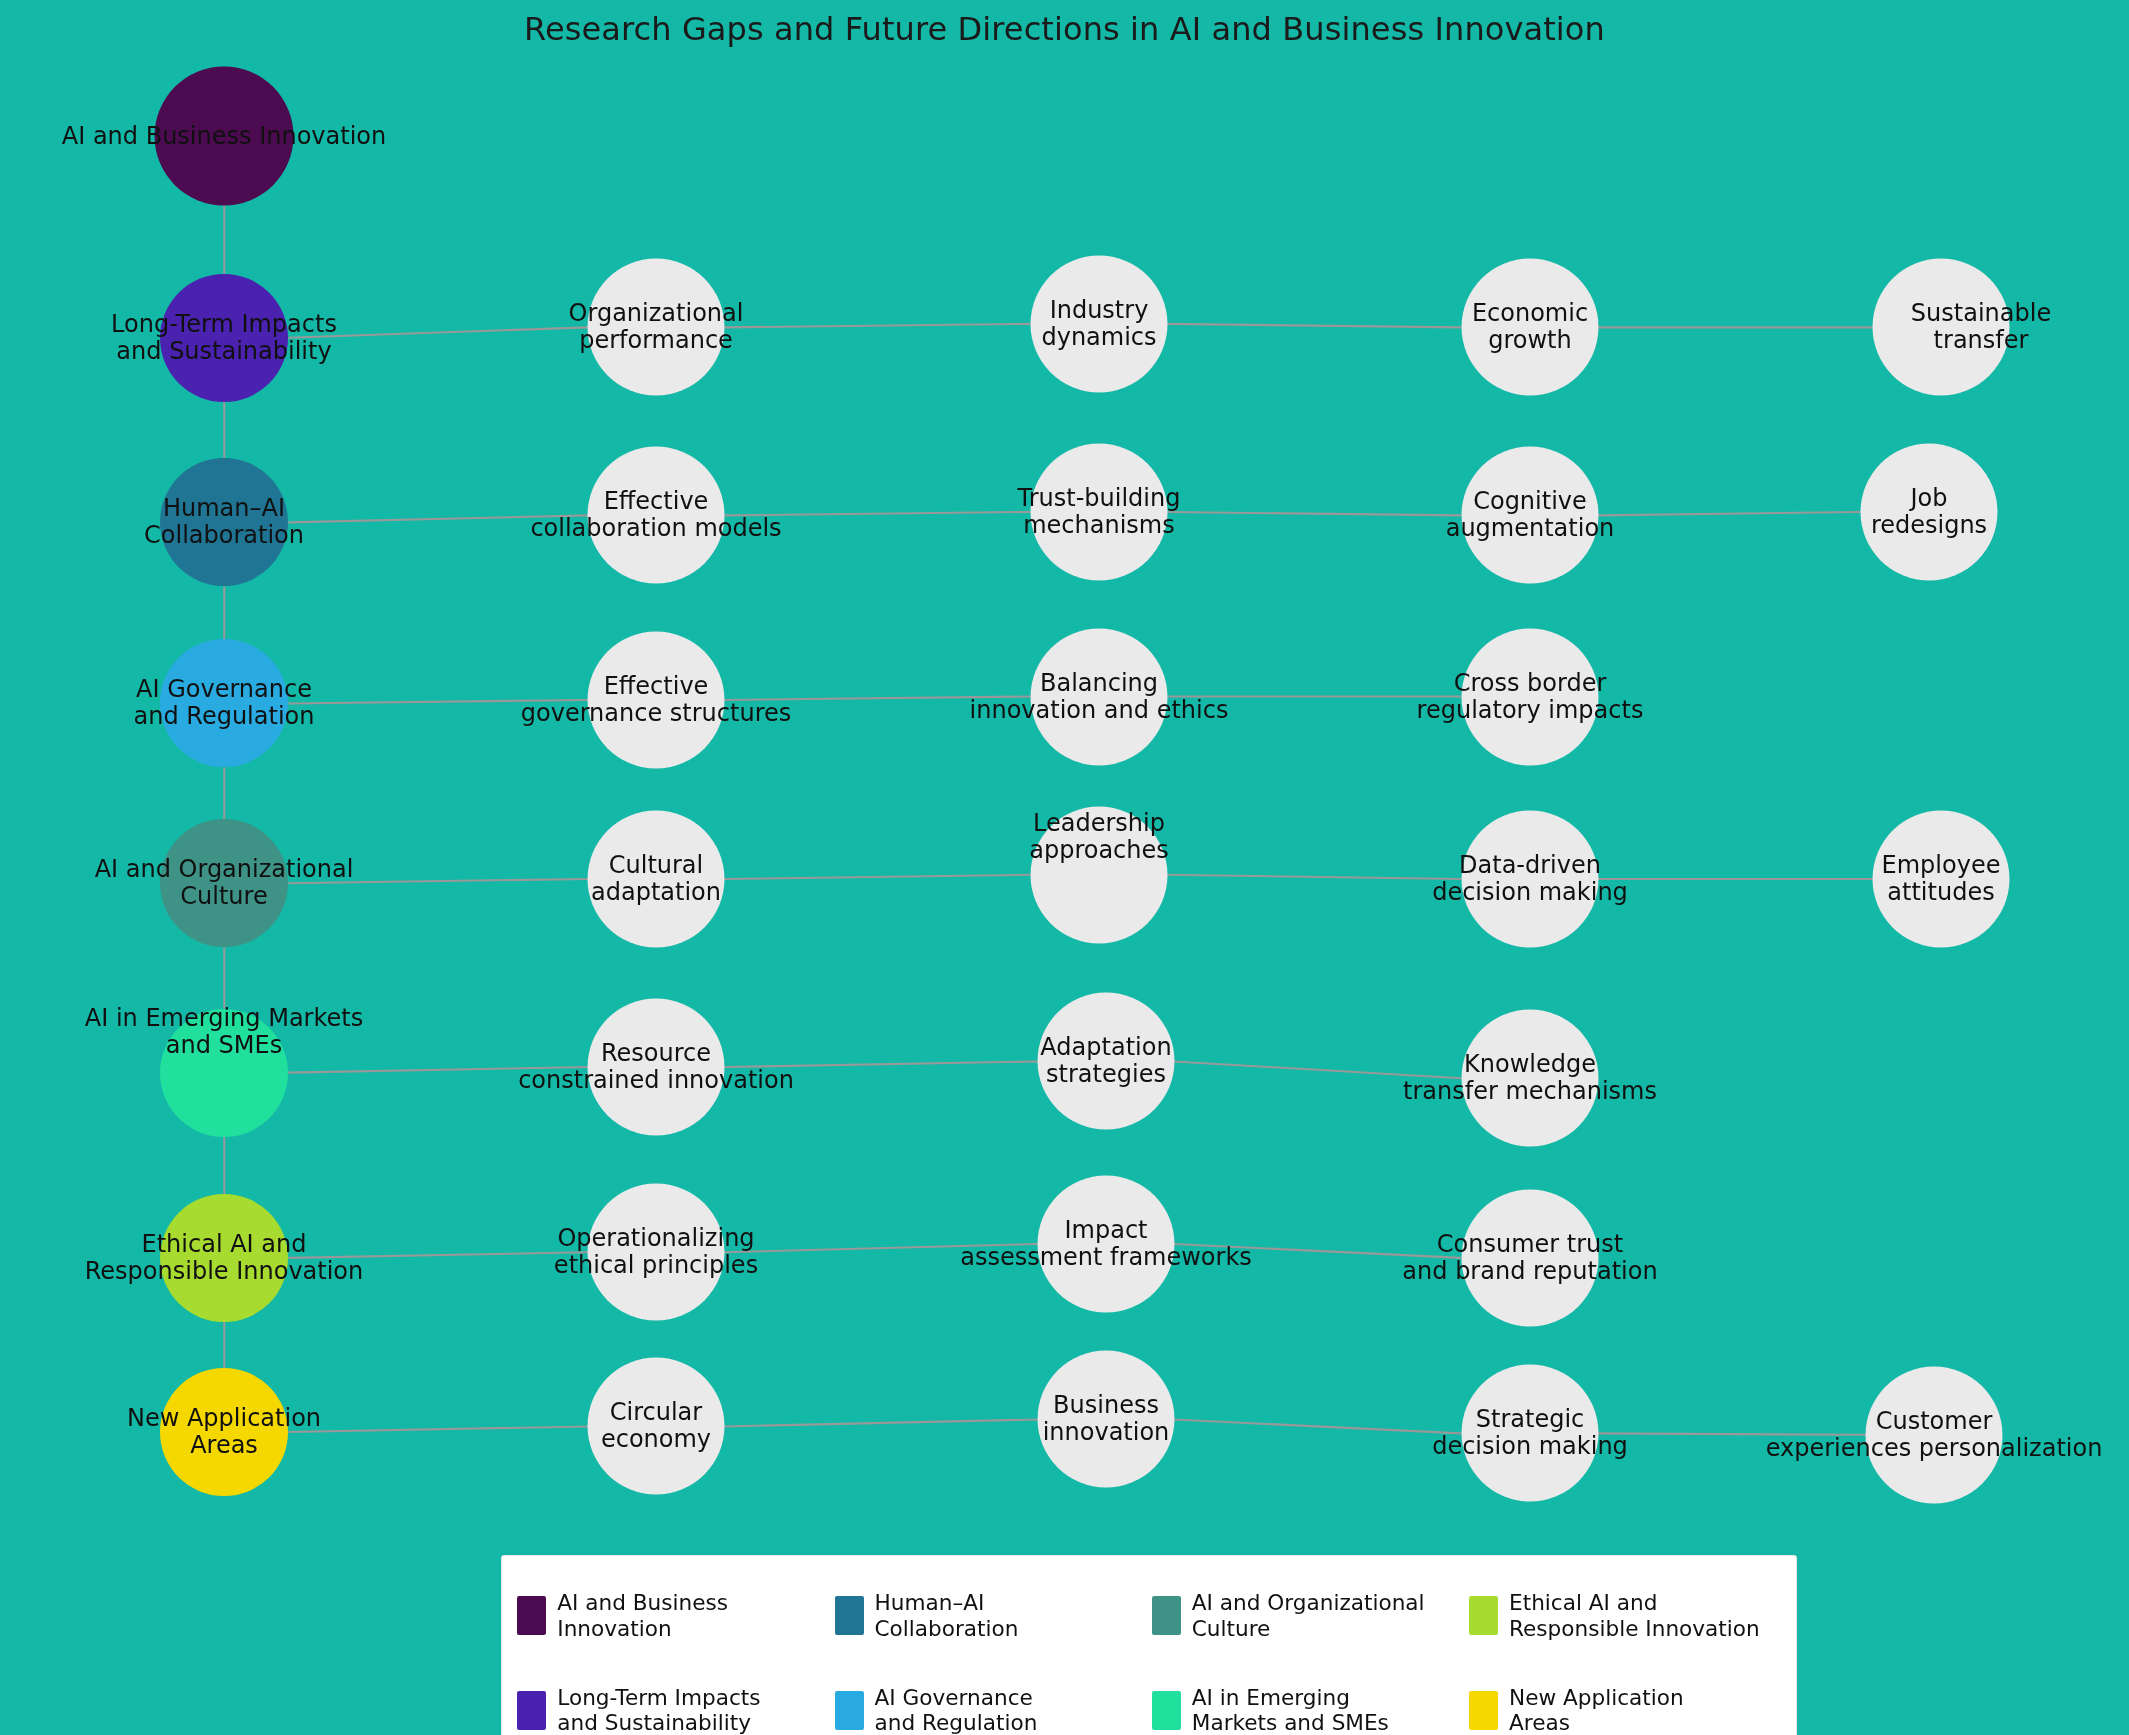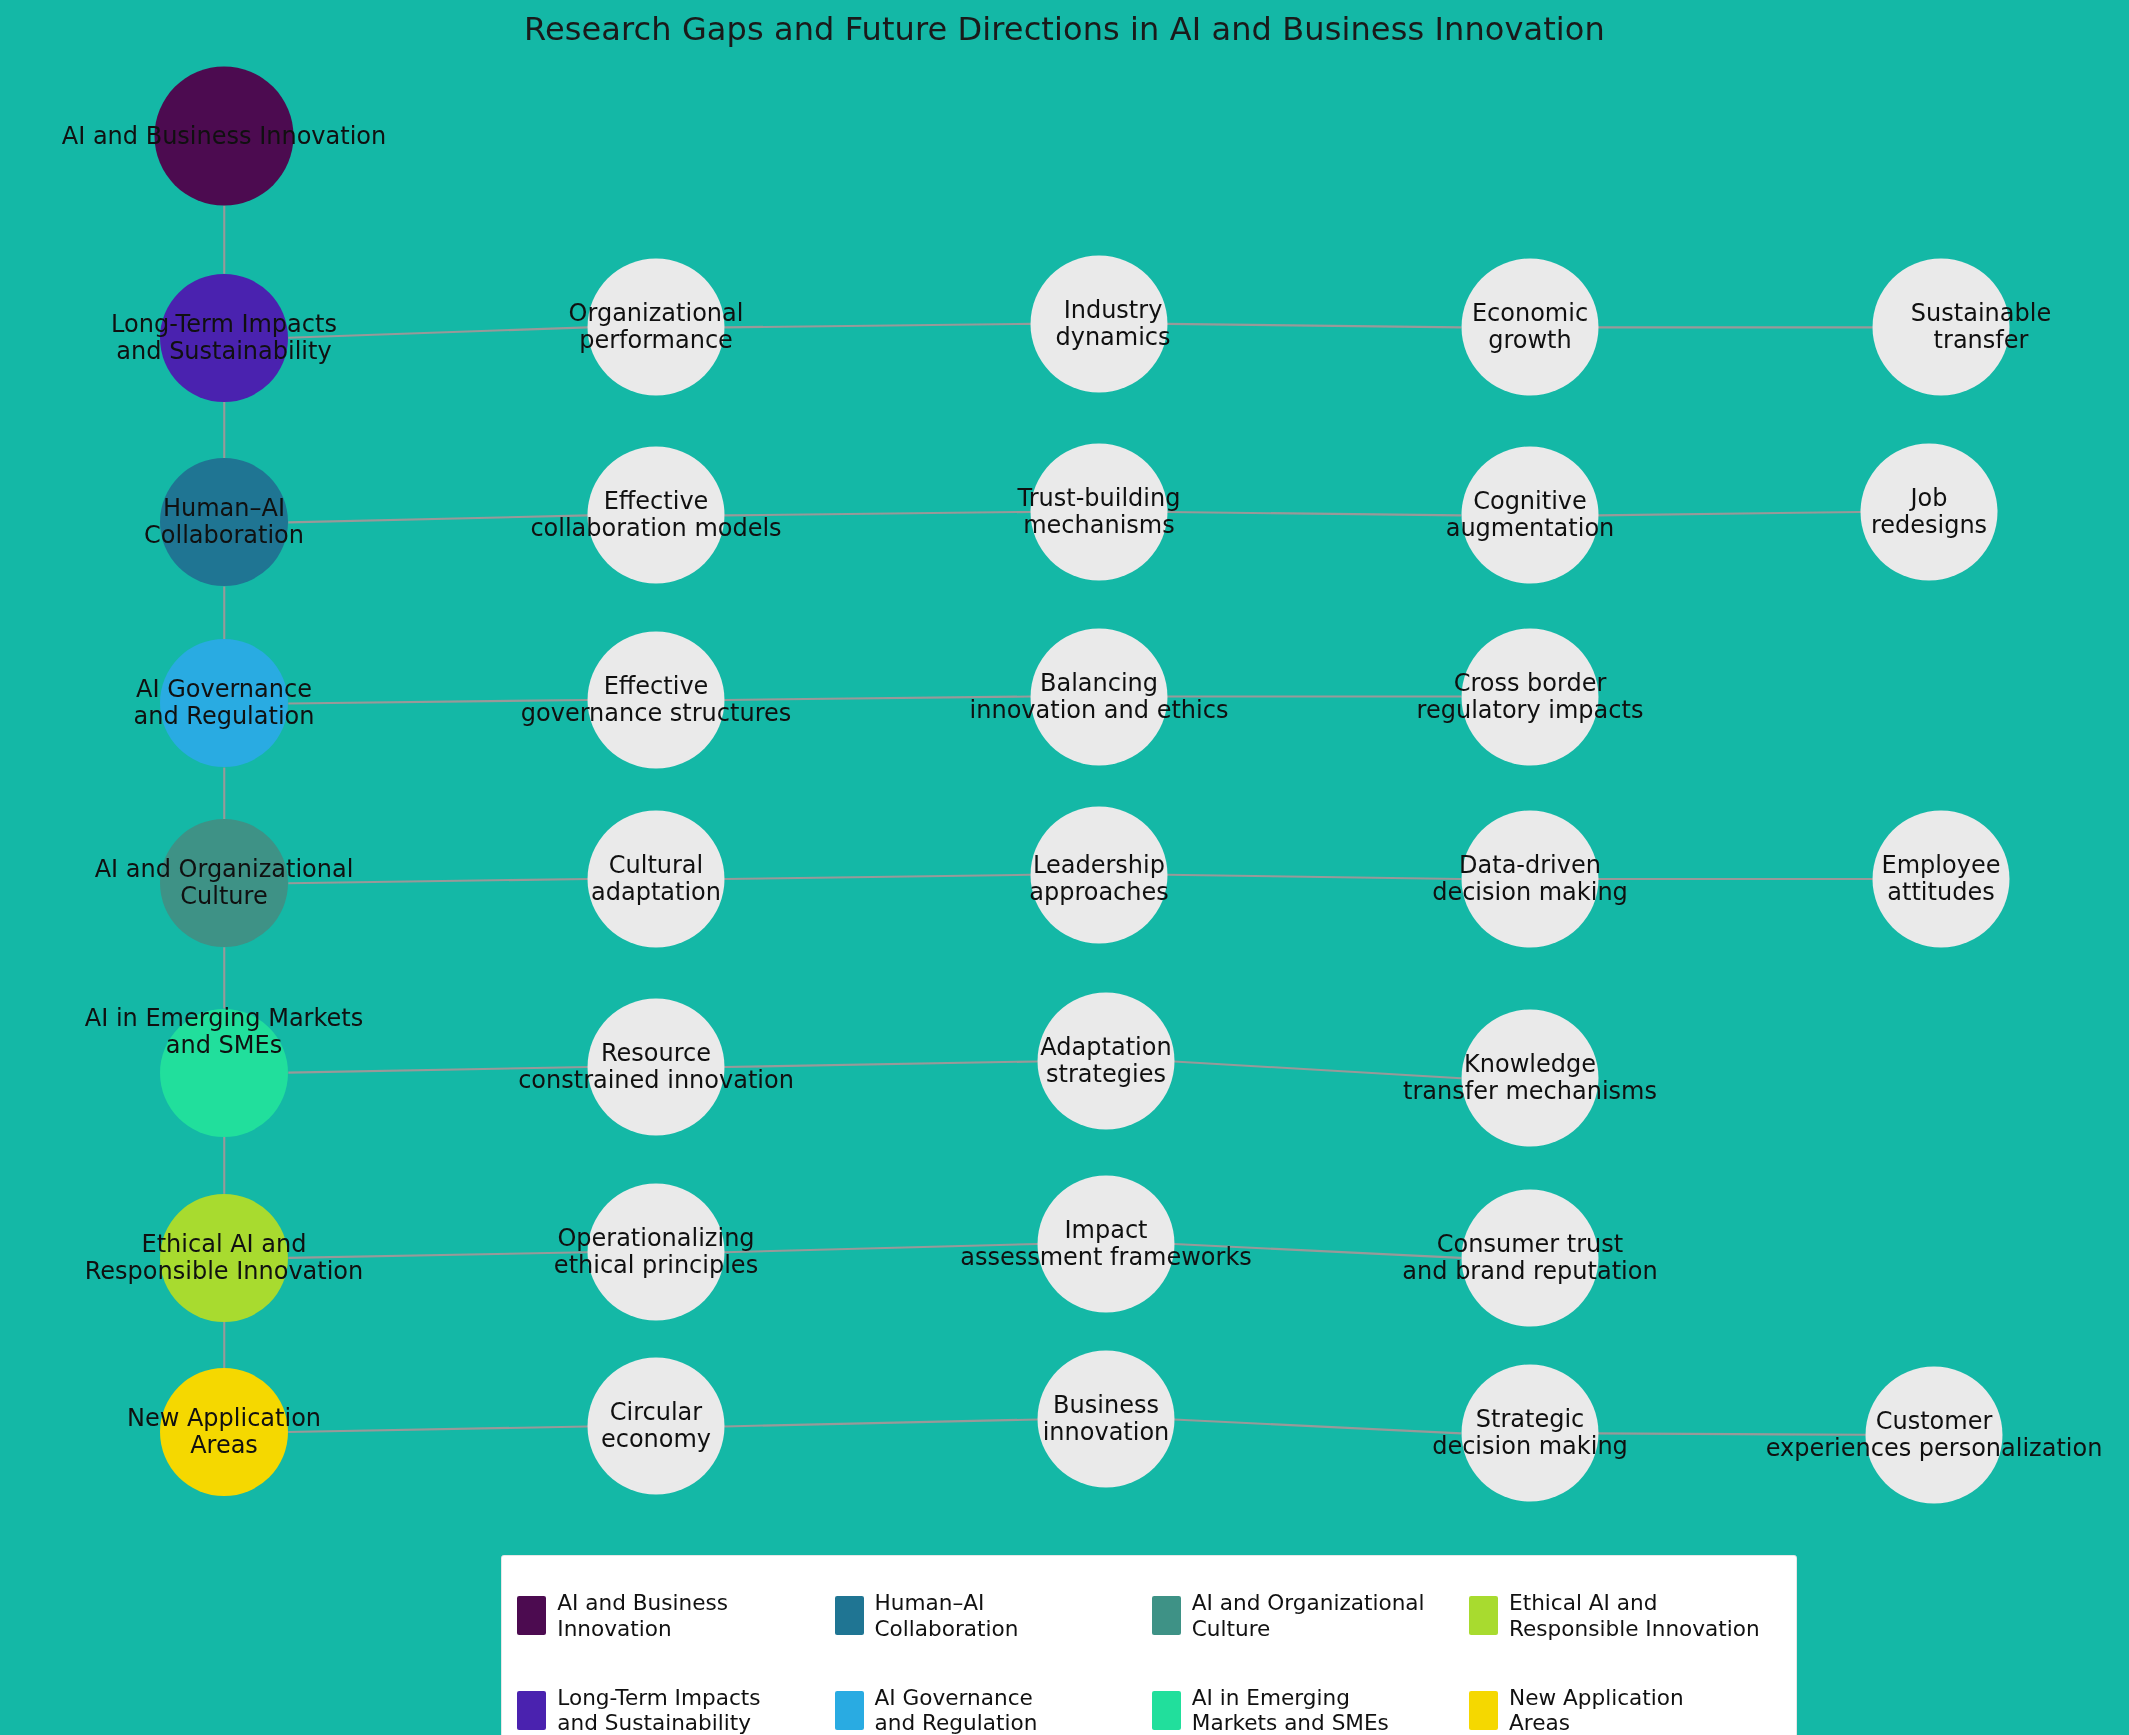--- a/index.html
+++ b/index.html
@@ -88,21 +88,21 @@
       <div class="node-label" style="left: 224px; top: 338px;">
         <div>Long-Term Impacts</div>
         <div>and Sustainability</div>
       </div>
       <div class="node sub-node" style="left: 656px; top: 327px; width: 137px; height: 137px;"></div>
       <div class="node-label sub-label" style="left: 656px; top: 327px;">
         <div>Organizational</div>
         <div>performance</div>
       </div>
       <div class="node sub-node" style="left: 1099px; top: 324px; width: 137px; height: 137px;"></div>
-      <div class="node-label sub-label" style="left: 1099px; top: 324px; margin-left: 14px;">
+      <div class="node-label sub-label" style="left: 1099px; top: 324px;">
         <div>Industry</div>
         <div>dynamics</div>
       </div>
       <div class="node sub-node" style="left: 1530px; top: 327px; width: 137px; height: 137px;"></div>
       <div class="node-label sub-label" style="left: 1530px; top: 327px;">
         <div>Economic</div>
         <div>growth</div>
       </div>
       <div class="node sub-node" style="left: 1941px; top: 327px; width: 137px; height: 137px;"></div>
       <div class="node-label sub-label" style="left: 1941px; top: 327px; margin-left: 40px;">
@@ -158,21 +158,21 @@
       <div class="node-label" style="left: 224px; top: 883px;">
         <div>AI and Organizational</div>
         <div>Culture</div>
       </div>
       <div class="node sub-node" style="left: 656px; top: 879px; width: 137px; height: 137px;"></div>
       <div class="node-label sub-label" style="left: 656px; top: 879px;">
         <div>Cultural</div>
         <div>adaptation</div>
       </div>
       <div class="node sub-node" style="left: 1099px; top: 875px; width: 137px; height: 137px;"></div>
-      <div class="node-label sub-label" style="left: 1099px; top: 879px;">
+      <div class="node-label sub-label" style="left: 1099px; top: 837px;">
         <div>Leadership</div>
         <div>approaches</div>
       </div>
       <div class="node sub-node" style="left: 1530px; top: 879px; width: 137px; height: 137px;"></div>
       <div class="node-label sub-label" style="left: 1530px; top: 879px;">
         <div>Data-driven</div>
         <div>decision making</div>
       </div>
       <div class="node sub-node" style="left: 1941px; top: 879px; width: 137px; height: 137px;"></div>
       <div class="node-label sub-label" style="left: 1941px; top: 879px;">

